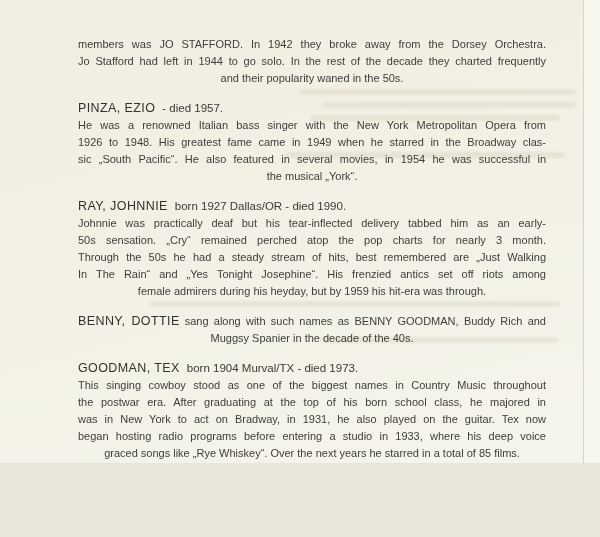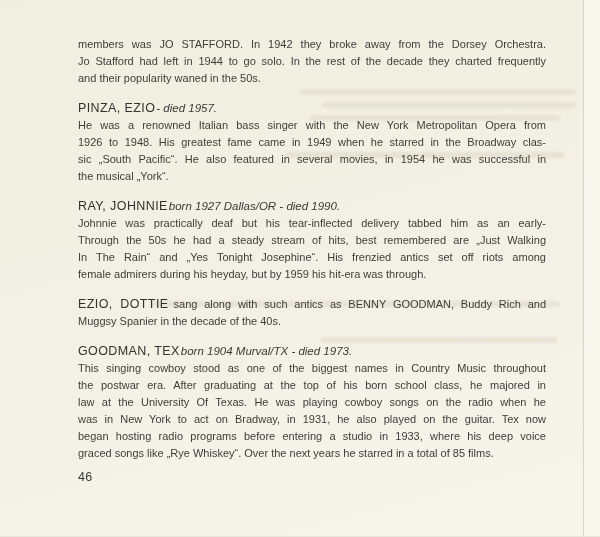--- a/index.html
+++ b/index.html
@@ -1,39 +1,39 @@
 <!DOCTYPE html>
 <html><head>
 <meta charset="utf-8">
 <style>
   html,body{margin:0;padding:0;background:#e8e6da;}
   .scan{
-    position:relative;width:600px;height:536px;overflow:hidden;
+    position:relative;width:600px;height:463px;overflow:hidden;
     background:linear-gradient(165deg,#f0eee0 0%,#f3f1e5 55%,#f6f5ec 100%);
     font-family:"Liberation Sans",sans-serif;color:#3e3d39;
   }
   
   .bleed{position:absolute;height:6px;border-radius:3px;background:#dcd8c7;opacity:.5;filter:blur(1.2px);}
   .b1{left:300px;top:89px;width:276px;}
   .b2{left:322px;top:102px;width:254px;}
   .b3{left:310px;top:115px;width:250px;}
   .b4{left:285px;top:152px;width:280px;}
   .b5{left:150px;top:301px;width:410px;}
   .b6{left:320px;top:337px;width:238px;}
   
   .edge-line{position:absolute;left:583px;top:0;width:1px;height:537px;background:#d9d5c5;}
   .edge-strip{position:absolute;left:584px;top:0;width:16px;height:537px;background:#f8f7ee;}
 
   .content{position:absolute;left:78px;top:36px;width:468px;font-size:11px;line-height:17px;}
   .jl{text-align:justify;text-align-last:justify;}
-  .ll{text-align:left;white-space:nowrap;}
+  .ll{text-align:center;white-space:nowrap;}
   .entry{margin-top:13px;}
   .heading{text-align:left;white-space:nowrap;}
   .name{font-size:12.5px;letter-spacing:.4px;color:#32312c;}
-  .detail{font-style:italic;font-size:11.5px;margin-left:1px;color:#3a3935;}
+  .detail{font-size:11.5px;margin-left:7px;color:#3a3935;}
   .inline-name{font-size:12.5px;letter-spacing:.4px;color:#32312c;padding-right:5px;}
   .pagenum{position:absolute;left:78px;top:470px;font-size:12.5px;color:#3a3935;letter-spacing:.3px;}
 </style>
 </head>
 <body>
 
 <div class="scan">
 
   <div class="bleed b1"></div>
   <div class="bleed b2"></div>
@@ -58,39 +58,39 @@
       <div class="jl">1926 to 1948. His greatest fame came in 1949 when he starred in the Broadway clas-</div>
       <div class="jl">sic „South Pacific“. He also featured in several movies, in 1954 he was successful in</div>
       <div class="ll">the musical „York“.</div>
     </div>
 
     <div class="entry">
       <div class="heading">
         <span class="name">RAY, JOHNNIE</span><span class="detail">born 1927 Dallas/OR - died 1990.</span>
       </div>
       <div class="jl">Johnnie was practically deaf but his tear-inflected delivery tabbed him as an early-</div>
+      <div class="jl">50s sensation. „Cry“ remained perched atop the pop charts for nearly 3 month.</div>
       <div class="jl">Through the 50s he had a steady stream of hits, best remembered are „Just Walking</div>
       <div class="jl">In The Rain“ and „Yes Tonight Josephine“. His frenzied antics set off riots among</div>
       <div class="ll">female admirers during his heyday, but by 1959 his hit-era was through.</div>
     </div>
 
     <div class="entry">
       <div class="jl">
-        <span class="inline-name">EZIO, DOTTIE</span><span>sang along with such antics as BENNY GOODMAN, Buddy Rich and</span>
+        <span class="inline-name">BENNY, DOTTIE</span><span>sang along with such names as BENNY GOODMAN, Buddy Rich and</span>
       </div>
       <div class="ll">Muggsy Spanier in the decade of the 40s.</div>
     </div>
 
     <div class="entry">
       <div class="heading">
         <span class="name">GOODMAN, TEX</span><span class="detail">born 1904 Murval/TX - died 1973.</span>
       </div>
       <div class="jl">This singing cowboy stood as one of the biggest names in Country Music throughout</div>
       <div class="jl">the postwar era. After graduating at the top of his born school class, he majored in</div>
-      <div class="jl">law at the University Of Texas. He was playing cowboy songs on the radio when he</div>
       <div class="jl">was in New York to act on Bradway, in 1931, he also played on the guitar. Tex now</div>
       <div class="jl">began hosting radio programs before entering a studio in 1933, where his deep voice</div>
       <div class="ll">graced songs like „Rye Whiskey“. Over the next years he starred in a total of 85 films.</div>
     </div>
 
   </div>
 
   <div class="pagenum">46</div>
 
   <div class="edge-line"></div>

